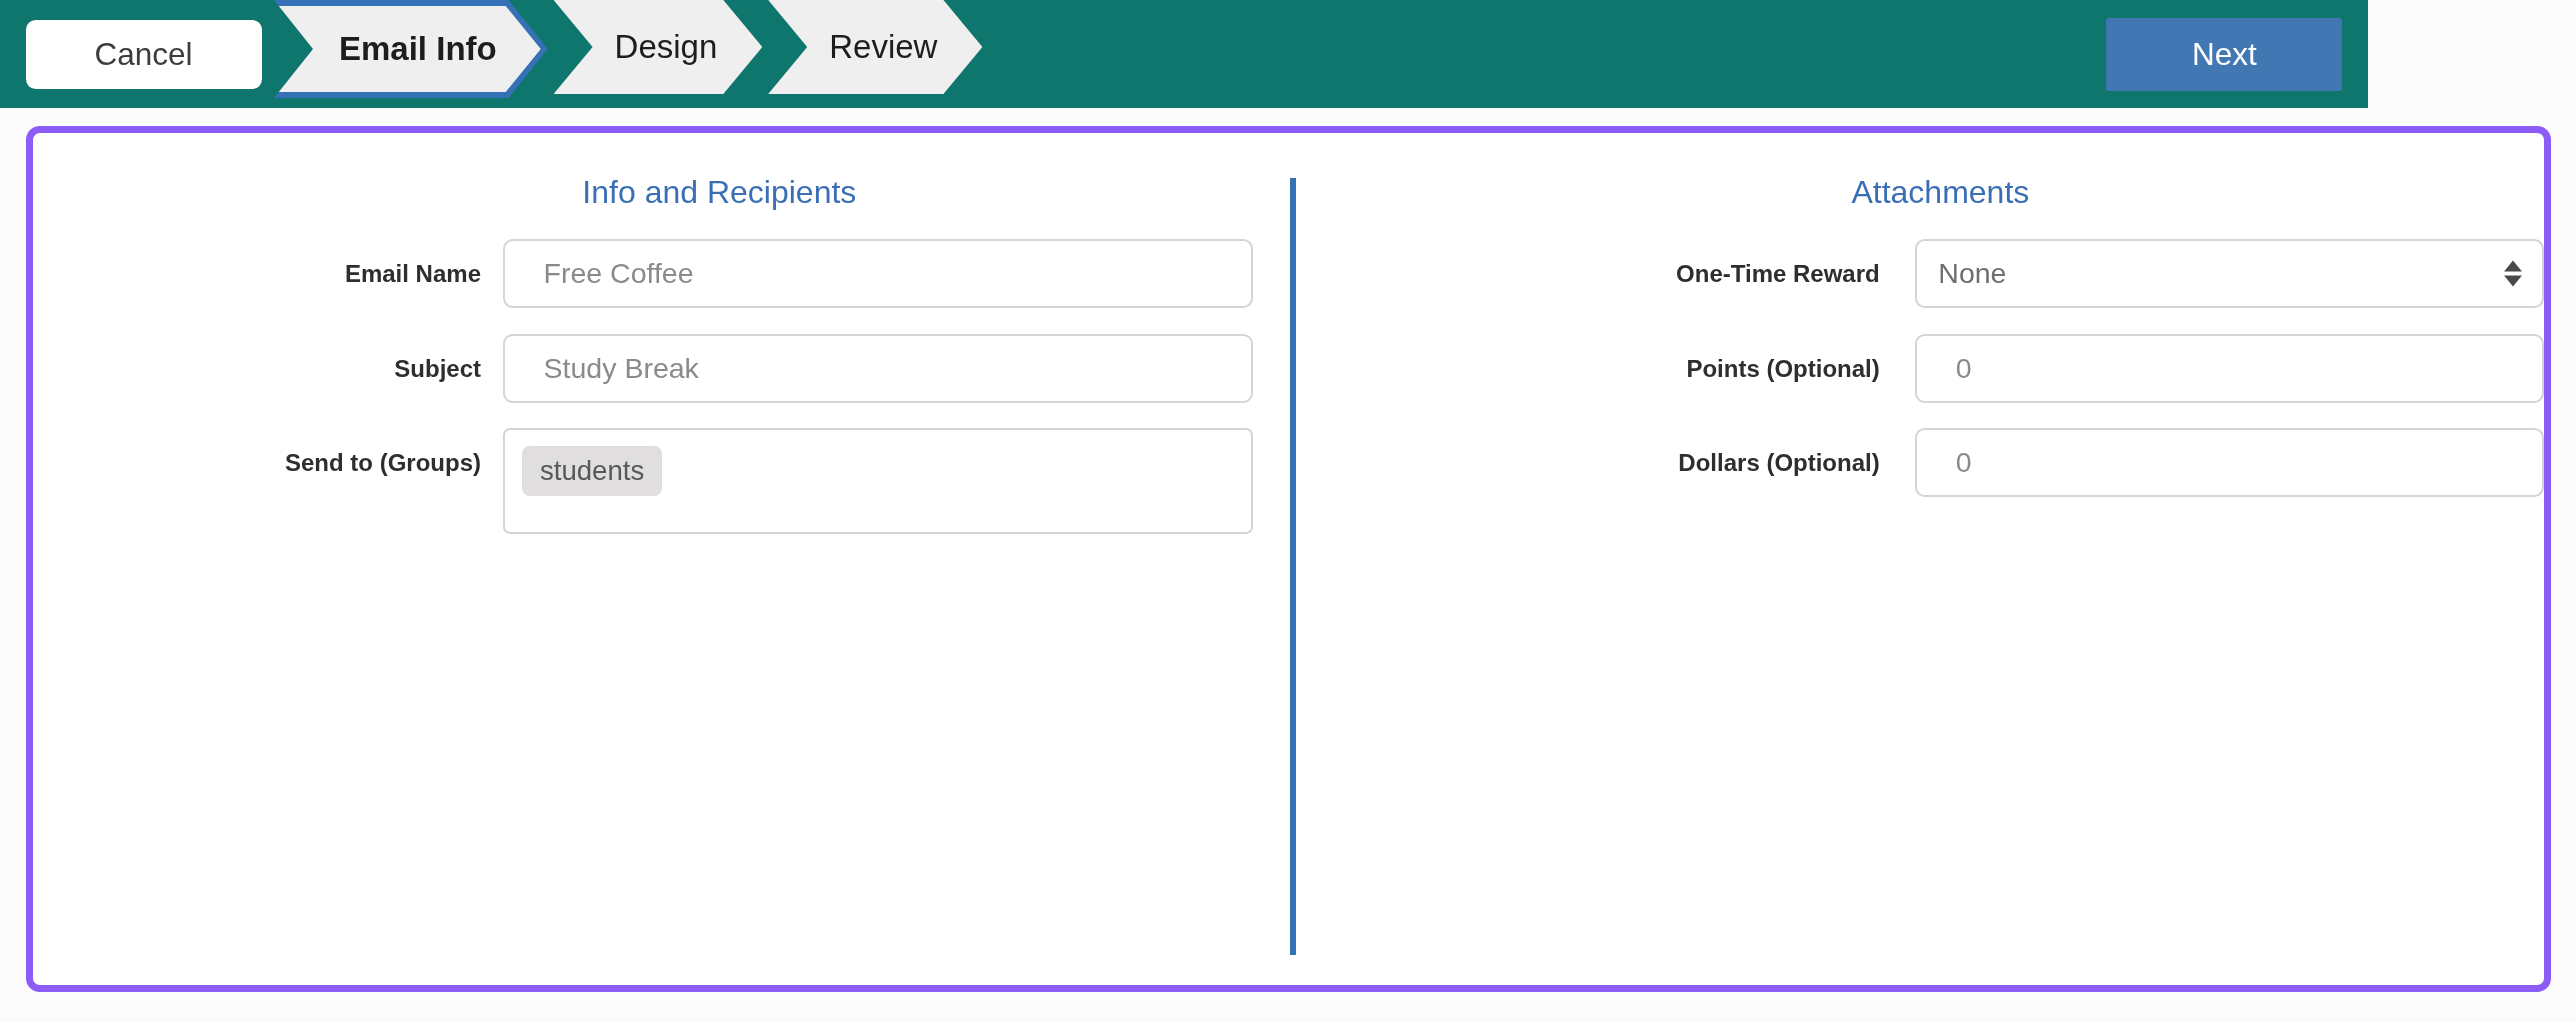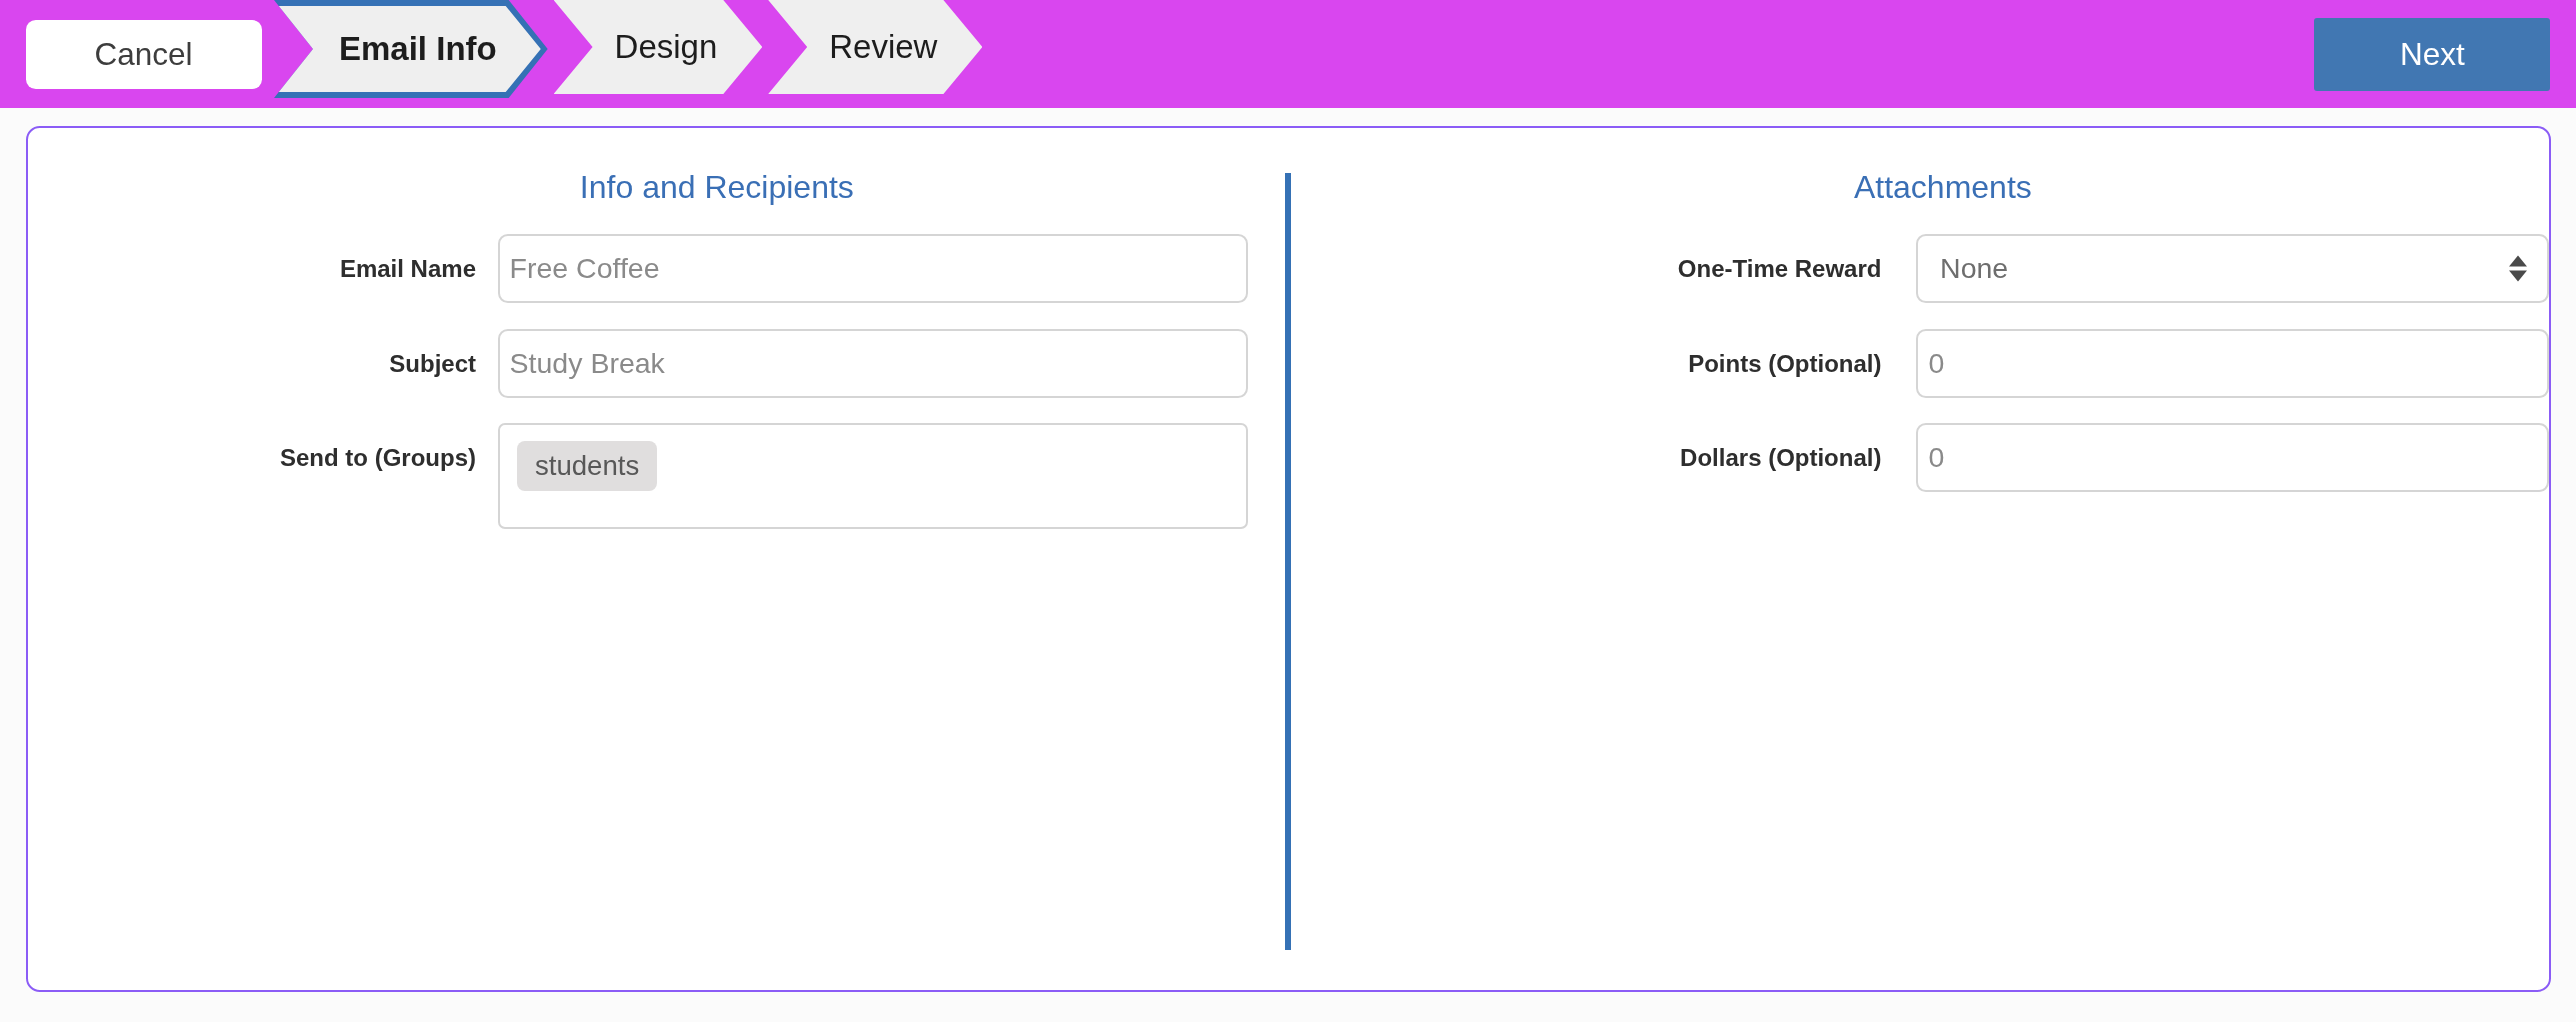--- a/index.html
+++ b/index.html
@@ -8,23 +8,23 @@
     margin: 0; padding: 0;
     width: 2576px; height: 1022px;
     background: #fbfbfb;
     font-family: "Liberation Sans", sans-serif;
     overflow: hidden;
   }
 
   
   .topbar {
     position: relative;
-    width: 2576px;
+    width: 2368px;
     height: 108px;
-    background: #d946ef;
+    background: #0f766e;
   }
 
   
   .cancel-btn {
     position: absolute;
     left: 25.6px; top: 19.7px;
     width: 236px; height: 69px;
     background: #ffffff;
     border: none;
     border-radius: 9.8px;
@@ -109,21 +109,21 @@
     cursor: pointer;
     display: flex; align-items: center; justify-content: center;
   }
 
   
   .card {
     position: absolute;
     left: 25.6px; top: 126px;
     width: 2525px; height: 866px;
     background: #ffffff;
-    border: 2px solid #8b5cf6;
+    border: 7px solid #8b5cf6;
     border-radius: 13.8px;
   }
 
   .panels {
     position: relative;
     width: 100%; height: 100%;
     display: flex;
   }
   .panel {
     position: relative;
@@ -182,21 +182,21 @@
   .panel-left .form-rows { padding-left: 47px; }
 
   .txt-input {
     width: 100%;
     height: 69px;
     border: 2px solid #d5d5d5;
     border-radius: 9.8px;
     background: #ffffff;
     font-size: 28.5px;
     color: #6e6e6e;
-    padding: 0 10px;
+    padding: 0 39px;
     font-family: "Liberation Sans", sans-serif;
     outline: none;
   }
   .txt-input::placeholder { color: #8a8a8a; }
 
   
   .sel-wrap { position: relative; width: 100%; }
   .sel-box {
     width: 100%;
     height: 69px;

